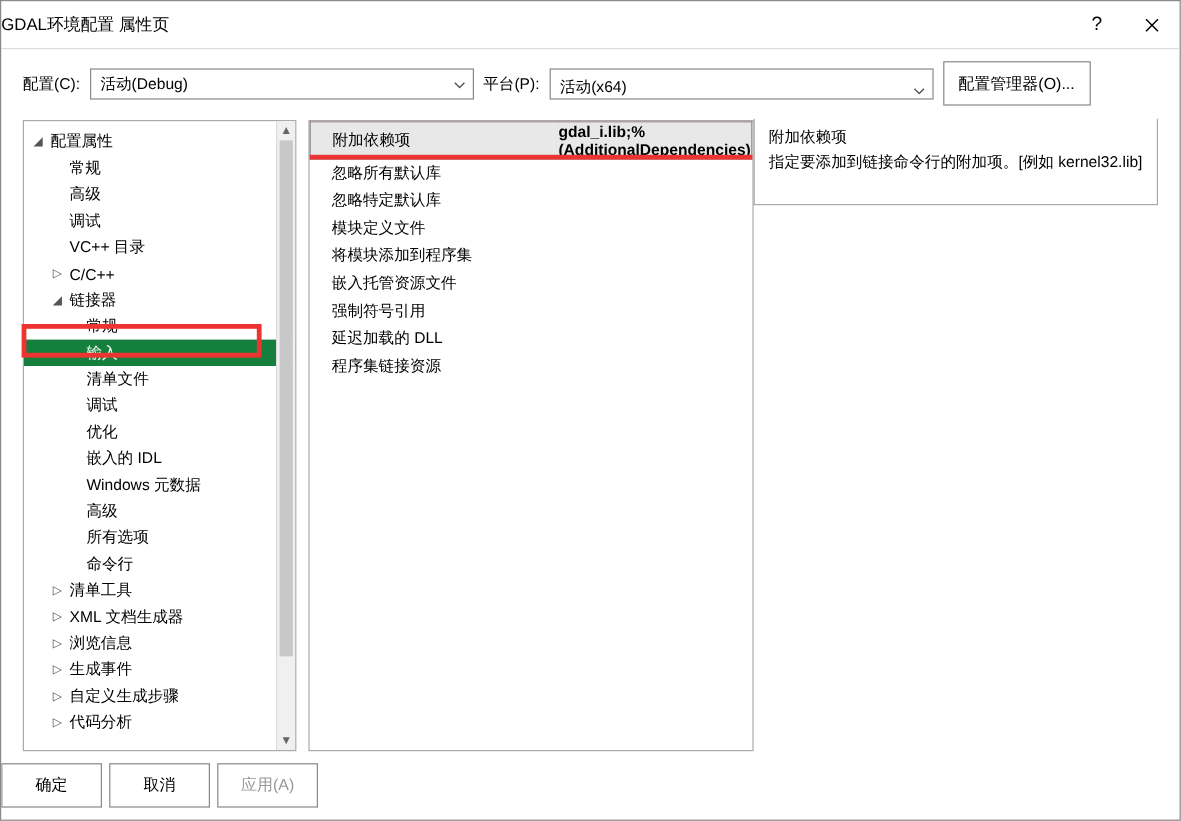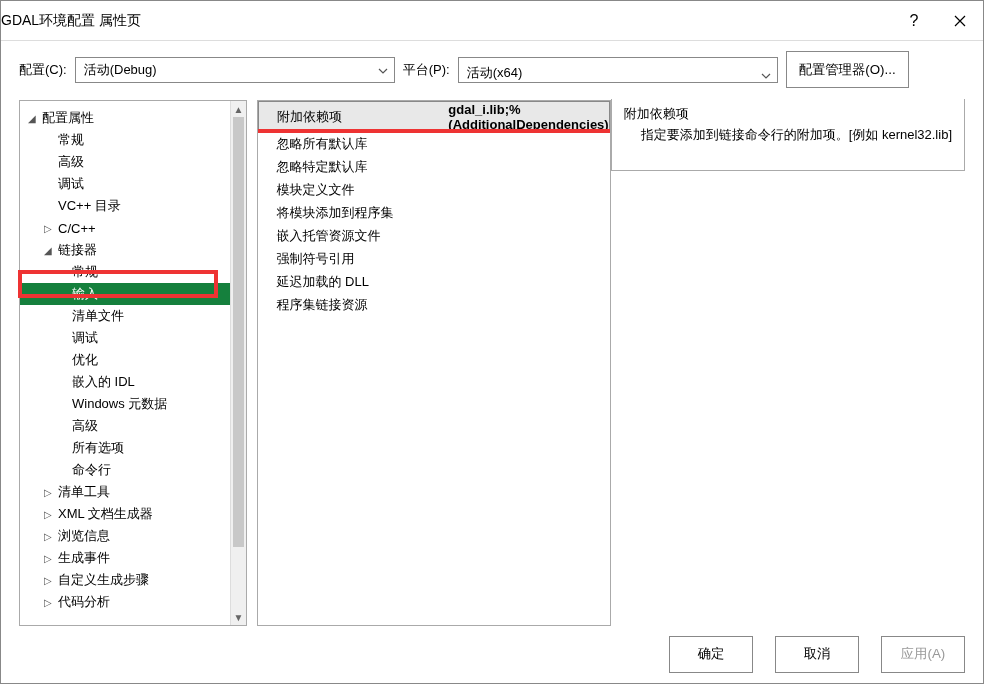--- a/index.html
+++ b/index.html
@@ -128,28 +128,27 @@
     width: 648px; height: 36px;
   }
   .desc-pane {
     border: 1px solid #aaa;
     border-top: none;
     height: 72px;
     padding: 6px 12px;
     margin-top: -1px;
   }
   .desc-title { font-size: 13px; }
-  .desc-body { font-size: 13px; margin-top: 3px; margin-left: 17px; }
+  .desc-body { font-size: 13px; margin-top: 3px; }
   .footer {
     height: 56px;
     display: flex;
-    justify-content: flex-end;
     align-items: center;
     padding-right: 18px;
-    gap: 22px;
+    gap: 6px;
   }
   .footer .btn { width: 84px; justify-content: center; }
   .scrollbar-v {
     position: absolute;
     right: 0; top: 0; bottom: 0;
     width: 16px;
     background: #f0f0f0;
     border-left: 1px solid #ddd;
   }
   .scrollbar-v .thumb { position: absolute; left: 2px; right: 2px; top: 16px; height: 430px; background: #c8c8c8; }

